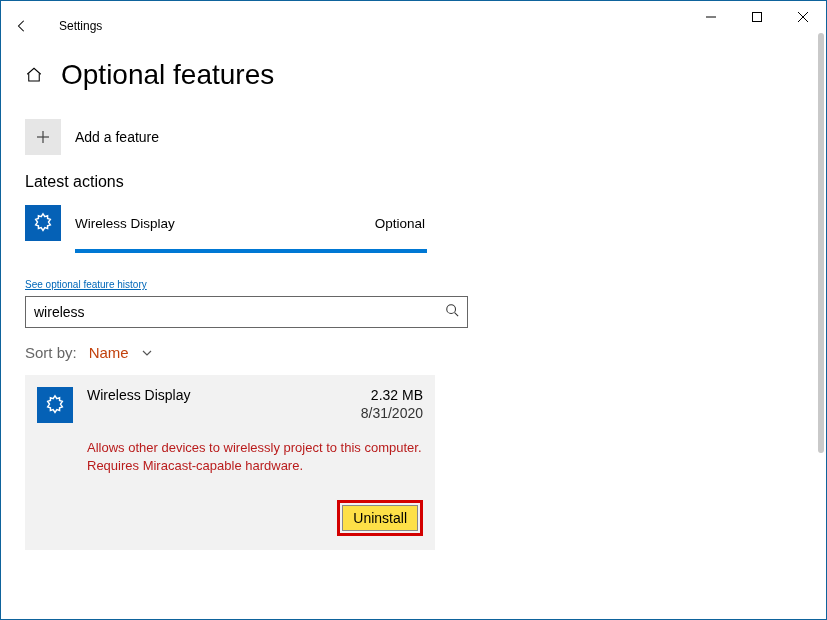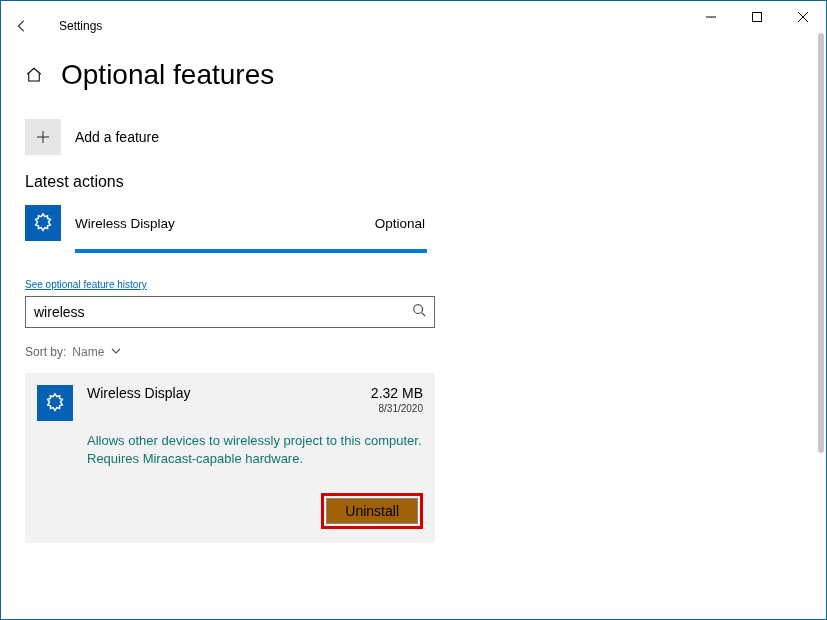--- a/index.html
+++ b/index.html
@@ -50,38 +50,38 @@
       width:36px; height:36px; background:#0561b6;
       display:flex; align-items:center; justify-content:center;
       color:#fff; flex:0 0 auto;
     }
     .action-main { flex:1; display:flex; justify-content:space-between; font-size:13.5px; }
     .progress-wrap { margin-left:50px; width:352px; height:4px; background:#0078d4; margin-top:8px; }
 
     .link { color:#0067b8; font-size:10px; margin-top:26px; display:inline-block; }
 
     
-    .searchbox { width:410px; height:32px; border:1px solid #666; display:flex; align-items:center; padding:0 8px; margin-bottom:16px; margin-top:4px; }
+    .searchbox { width:443px; height:32px; border:1px solid #666; display:flex; align-items:center; padding:0 8px; margin-bottom:16px; margin-top:4px; }
     .searchbox input { border:none; outline:none; flex:1; font-size:14px; background:transparent; }
     .search-icon { color:#333; }
 
-    .sortrow { font-size:12px; color:#666; margin-bottom:14px; display:flex; align-items:center; gap:6px; }
-    .sortrow .val { color:#737373; }
+    .sortrow { font-size:15px; color:#666; margin-bottom:14px; display:flex; align-items:center; gap:12px; }
+    .sortrow .val { color:#c2410c; }
     .chev { transform: translateY(1px); }
 
     
     .card { width:410px; background:#f2f2f2; padding:12px 12px 14px 12px; }
     .card-top { display:flex; gap:14px; }
     .card-text { flex:1; }
     .card-title-row { display:flex; justify-content:space-between; font-size:14px; }
-    .card-date { text-align:right; color:#333; font-size:10px; margin-top:2px; }
-    .card-desc { color:#0f766e; font-size:13px; margin-top:18px; line-height:1.35; }
+    .card-date { text-align:right; color:#333; font-size:14px; margin-top:2px; }
+    .card-desc { color:#b91c1c; font-size:13px; margin-top:18px; line-height:1.35; }
     .card-actions { display:flex; justify-content:flex-end; margin-top:26px; }
     .uninstall-outline { border:3px solid #d30000; padding:2px; }
-    .uninstall-btn { background:#a16207; border:1px solid #888; padding:4px 18px; font-size:14px; }
+    .uninstall-btn { background:#fde047; border:1px solid #888; padding:4px 10px; font-size:14px; }
 
     .scrollbar { position:absolute; top:32px; right:2px; width:6px; height:420px; background:#c9c9c9; border-radius:3px; }
   </style>
 </head>
 <body>
 
 <div class="titlebar">
   <div class="back">
     <svg width="14" height="14" viewBox="0 0 16 16" stroke="#000" stroke-width="1.2" fill="none">
         <path d="M10 2 L4 8 L10 14"></path>

